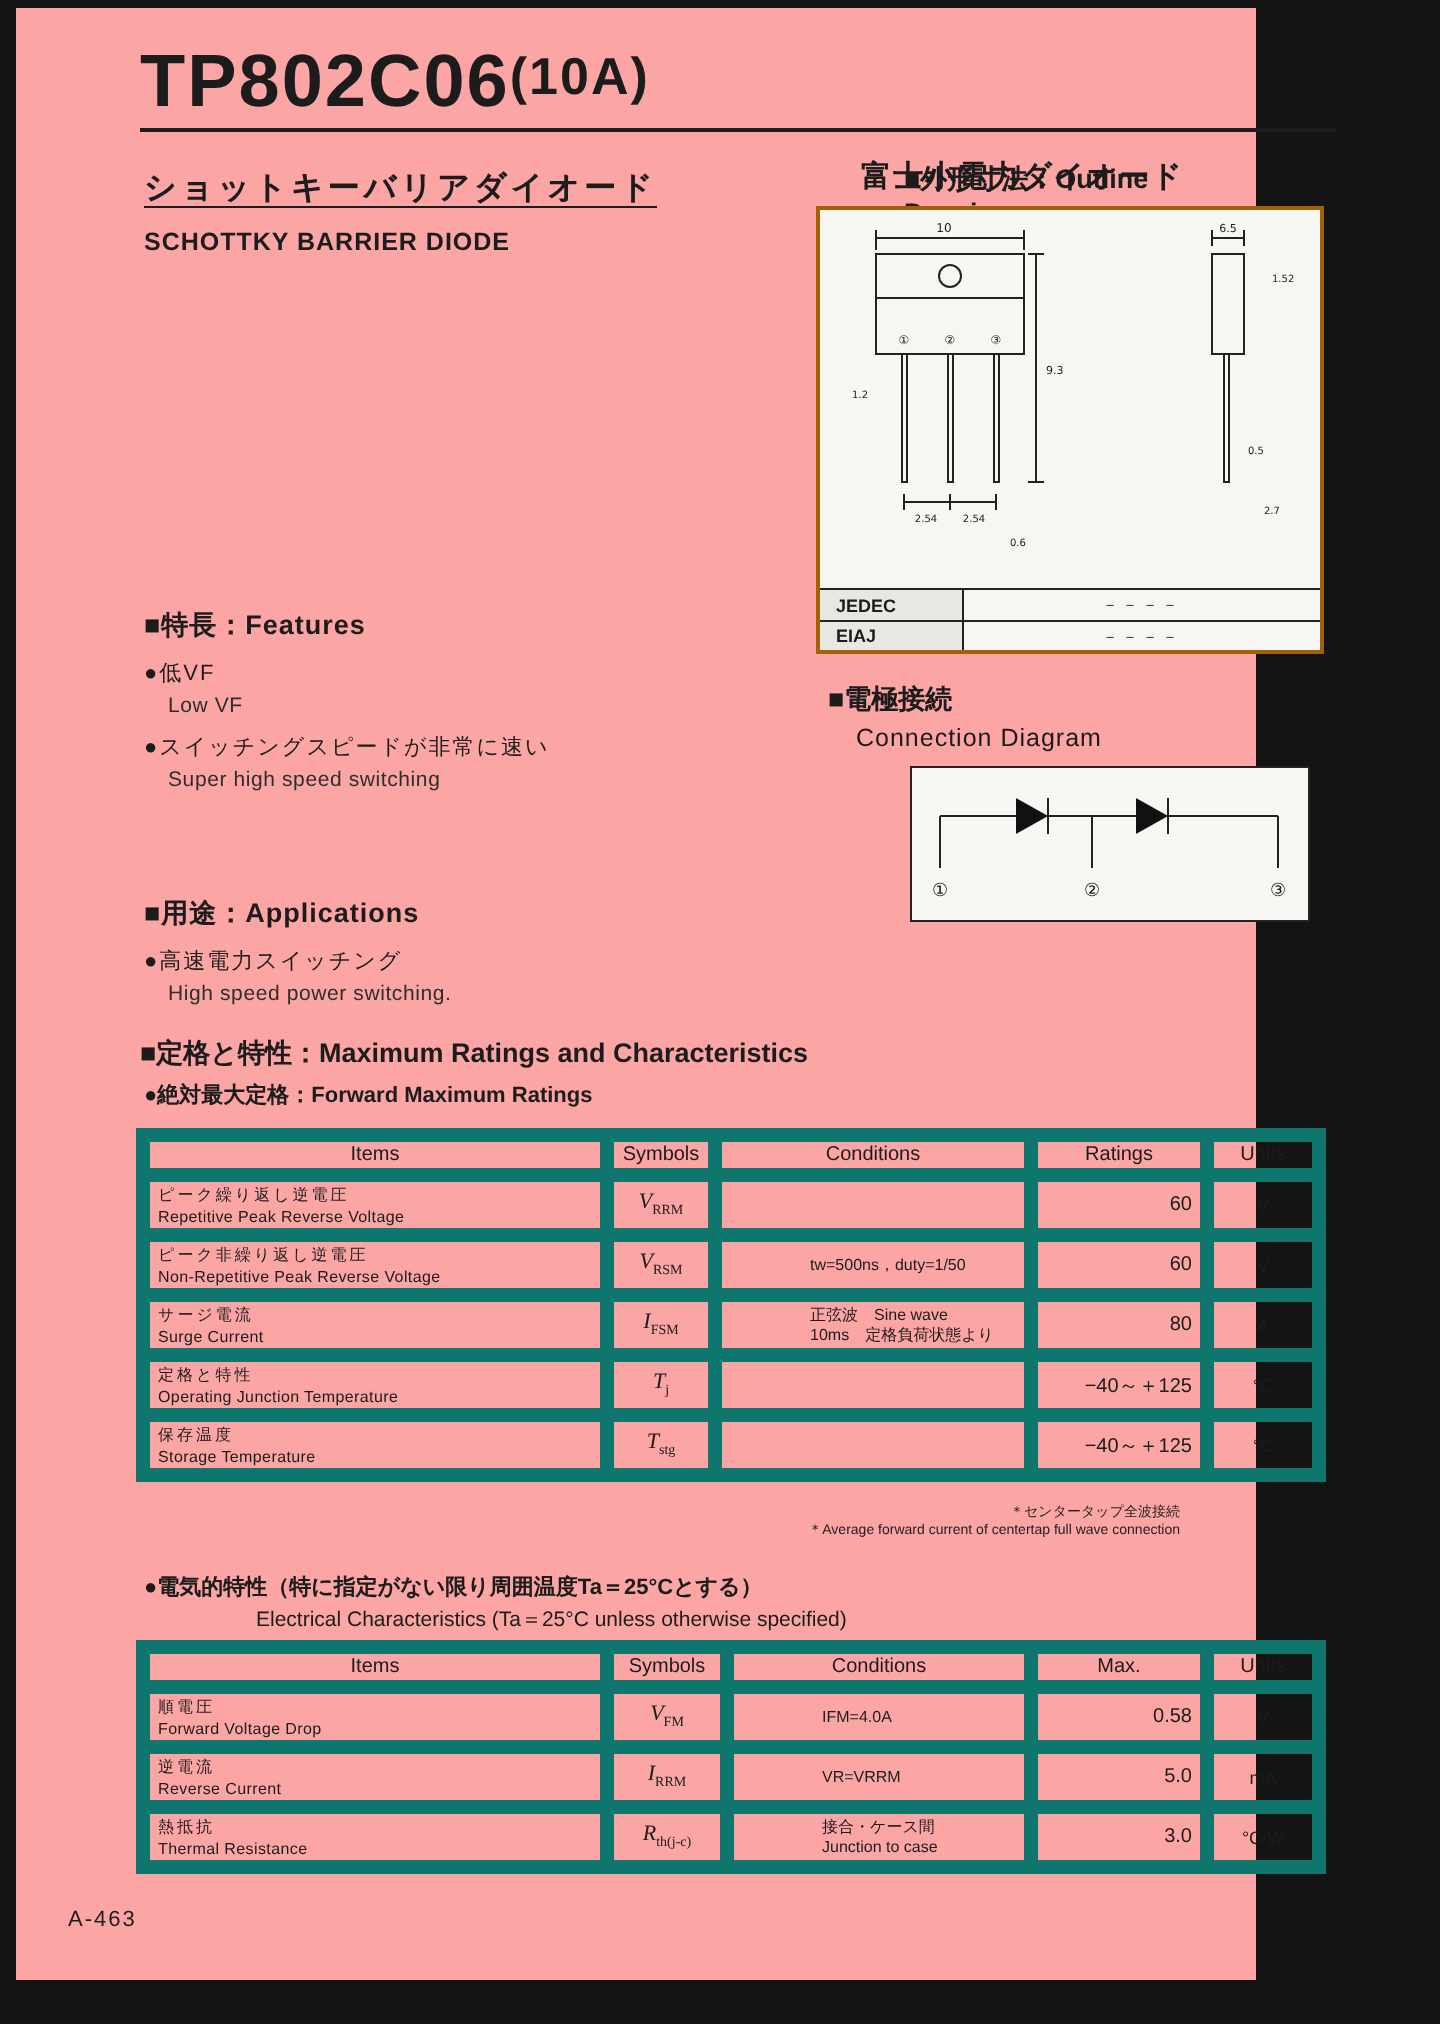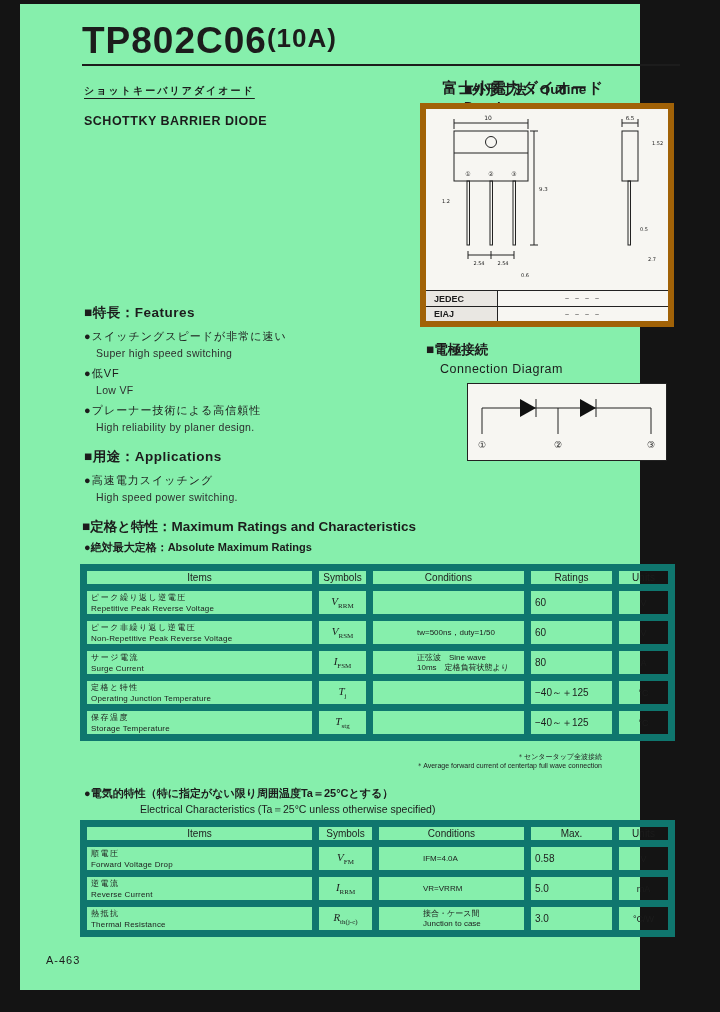--- a/index.html
+++ b/index.html
@@ -1,37 +1,37 @@
 <!DOCTYPE html>
 <html><head>
 <meta charset="utf-8">
 <style>
   * { margin:0; padding:0; box-sizing:border-box; }
   html,body { width:720px; height:1012px; }
   body { background:#141414; font-family:"Liberation Sans","DejaVu Sans",sans-serif; color:#1c1c1c; position:relative; overflow:hidden; }
-  .paper { position:absolute; left:20px; top:4px; width:620px; height:986px; background:#86efac; }
+  .paper { position:absolute; left:8px; top:4px; width:620px; height:986px; background:#fca5a5; }
 
   
   .title { position:absolute; left:62px; top:16px; font-size:37px; font-weight:800; letter-spacing:1px; }
   .amp { font-size:26px; font-weight:800; vertical-align:6px; }
   .brand { position:absolute; right:36px; top:34px; font-size:15px; font-weight:bold; letter-spacing:1px;margin-top:41px; }
   .header-rule { position:absolute; left:62px; top:60px; width:598px; height:2px; background:#1c1c1c; }
 
   
-  .sub-jp { position:absolute; left:64px; top:80px; font-size:10px; font-weight:bold; letter-spacing:2px; text-decoration:underline; text-underline-offset:4px; }
+  .sub-jp { position:absolute; left:64px; top:80px; font-size:16px; font-weight:bold; letter-spacing:2px; text-decoration:underline; text-underline-offset:4px; }
   .sub-en { position:absolute; left:64px; top:110px; font-size:12.5px; font-weight:bold; letter-spacing:0.5px; }
   .sec-heading { font-size:13.5px; font-weight:bold; letter-spacing:0.5px; }
   .features { position:absolute; left:64px; top:300px; width:330px; }
   .apps { position:absolute; left:64px; top:444px; width:330px; }
   .bullet-item .jp { font-size:11px; margin-top:7px; letter-spacing:1px; }
   .bullet-item .en { font-size:10.5px; margin:3px 0 0 12px; color:#2e2e2e; letter-spacing:0.3px; }
 
   
   .outline-heading { position:absolute; left:406px; top:77px; font-size:13.5px; font-weight:bold;margin-left:38px; }
-  .outline-box { position:absolute; left:400px; top:99px; width:254px; height:224px; border:6px solid #a16207; background:#f7f6f2; }
+  .outline-box { position:absolute; left:400px; top:99px; width:254px; height:224px; border:2px solid #a16207; background:#f7f6f2; }
   .outline-box svg { display:block; }
   .pkg-table { position:absolute; left:0; bottom:0; width:100%; border-top:1px solid #222; }
   .pkg-row { display:flex; height:15px; align-items:center; border-top:1px solid #222; }
   .pkg-row:first-child { border-top:none; }
   .pkg-label { width:72px; font-size:9px; font-weight:bold; padding-left:8px; border-right:1px solid #222; height:100%; display:flex; align-items:center; background:#e9e7e2; }
   .pkg-value { flex:1; font-size:8px; text-align:center; letter-spacing:2px; color:#333; }
 
   
   .conn-heading { position:absolute; left:406px; top:337px; font-size:13.5px; font-weight:bold; }
   .conn-sub { position:absolute; left:420px; top:358px; font-size:12.5px; letter-spacing:0.5px; }
@@ -47,21 +47,21 @@
   .ratings-tbl { left:60px; top:560px; width:588px; }
   .elec-tbl { left:60px; top:816px; width:588px; }
   .ratings-tbl tbody td { height:25px; }
   .elec-tbl tbody td { height:30px; }
   td.items .jp { font-size:8px; letter-spacing:1.5px; }
   td.items .en { font-size:8px; letter-spacing:0.2px; margin-top:1px; }
   td.sym { text-align:center; font-family:"Liberation Serif","DejaVu Serif",serif; font-style:italic; font-size:11px; }
   td.sym sub { font-size:7px; font-style:normal; }
   td.cond { font-size:8px; }
   td.cond div { line-height:10px;padding-left:40px; }
-  td.val { text-align:left; font-size:10px; }
+  td.val { text-align:right; font-size:10px; }
   td.unit { text-align:center; font-size:9px; }
 
   .footnotes { position:absolute; right:38px; top:748px; text-align:right; font-size:7px; line-height:9px; color:#222; }
 
   .elec-heading-jp { position:absolute; left:64px; top:782px; font-size:11px; font-weight:bold; }
   .elec-heading-en { position:absolute; left:96px; top:799px; font-size:10.5px;padding-left:24px; }
 
   .page-number { position:absolute; left:26px; top:950px; font-size:11px; letter-spacing:1px; }
 
   svg text { font-family:"DejaVu Sans",sans-serif; fill:#1c1c1c; }
@@ -78,30 +78,26 @@
   </div>
   <div class="brand">富士小電力ダイオード</div>
   <div class="header-rule"></div>
 
   <div class="sub-jp">ショットキーバリアダイオード</div>
   <div class="sub-en">SCHOTTKY BARRIER DIODE</div>
 
   <div class="features">
     <div class="sec-heading">■特長：Features</div>
     <div class="bullet-item">
-      <div class="jp">●スイッチングスピードが非常に速い</div>
-      <div class="en">Super high speed switching</div>
-    </div>
-    <div class="bullet-item">
       <div class="jp">●低VF</div>
       <div class="en">Low VF</div>
     </div>
     <div class="bullet-item">
-      <div class="jp">●プレーナー技術による高信頼性</div>
-      <div class="en">High reliability by planer design.</div>
+      <div class="jp">●スイッチングスピードが非常に速い</div>
+      <div class="en">Super high speed switching</div>
     </div>
   </div>
 
   <div class="apps">
     <div class="sec-heading">■用途：Applications</div>
     <div class="bullet-item">
       <div class="jp">●高速電力スイッチング</div>
       <div class="en">High speed power switching.</div>
     </div>
   </div>
@@ -178,21 +174,21 @@
       <line x1="14" y1="24" x2="14" y2="50"></line>
       <line x1="90" y1="24" x2="90" y2="50"></line>
       <line x1="183" y1="24" x2="183" y2="50"></line>
       <text x="14" y="64" font-size="9" text-anchor="middle">①</text>
       <text x="90" y="64" font-size="9" text-anchor="middle">②</text>
       <text x="183" y="64" font-size="9" text-anchor="middle">③</text>
     </svg>
   </div>
 
   <div class="ratings-heading">■定格と特性：Maximum Ratings and Characteristics</div>
-  <div class="ratings-sub">●絶対最大定格：Absolute Maximum Ratings</div>
+  <div class="ratings-sub">●絶対最大定格：Forward Maximum Ratings</div>
 
   <table class="tbl ratings-tbl">
     <colgroup>
         <col style="width:232px">
         <col style="width:54px">
         <col style="width:158px">
         <col style="width:88px">
         <col style="width:56px">
       </colgroup>
     <thead>

